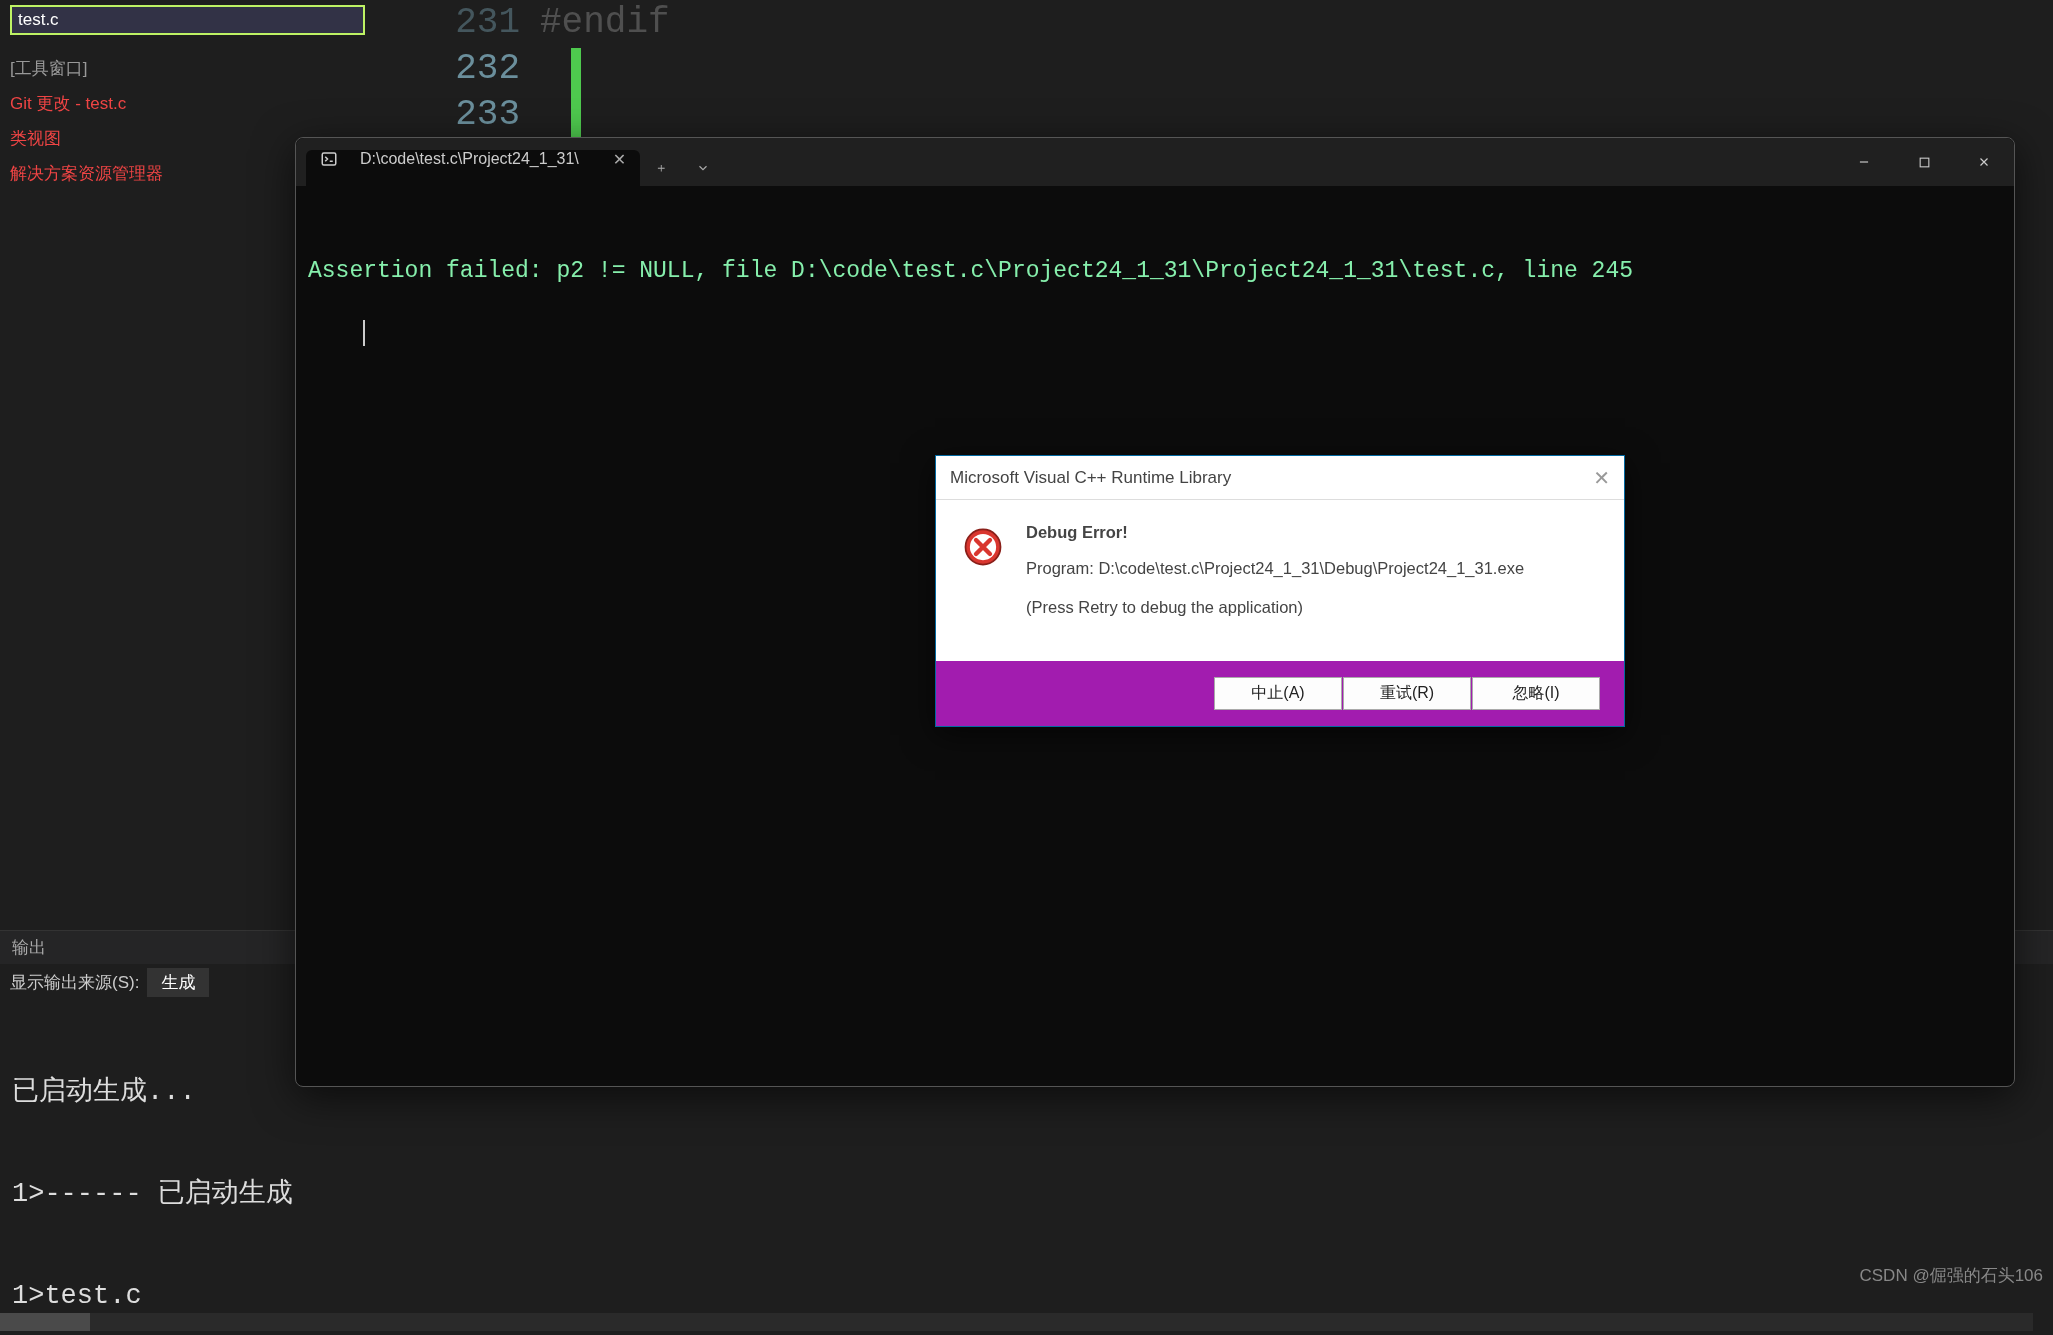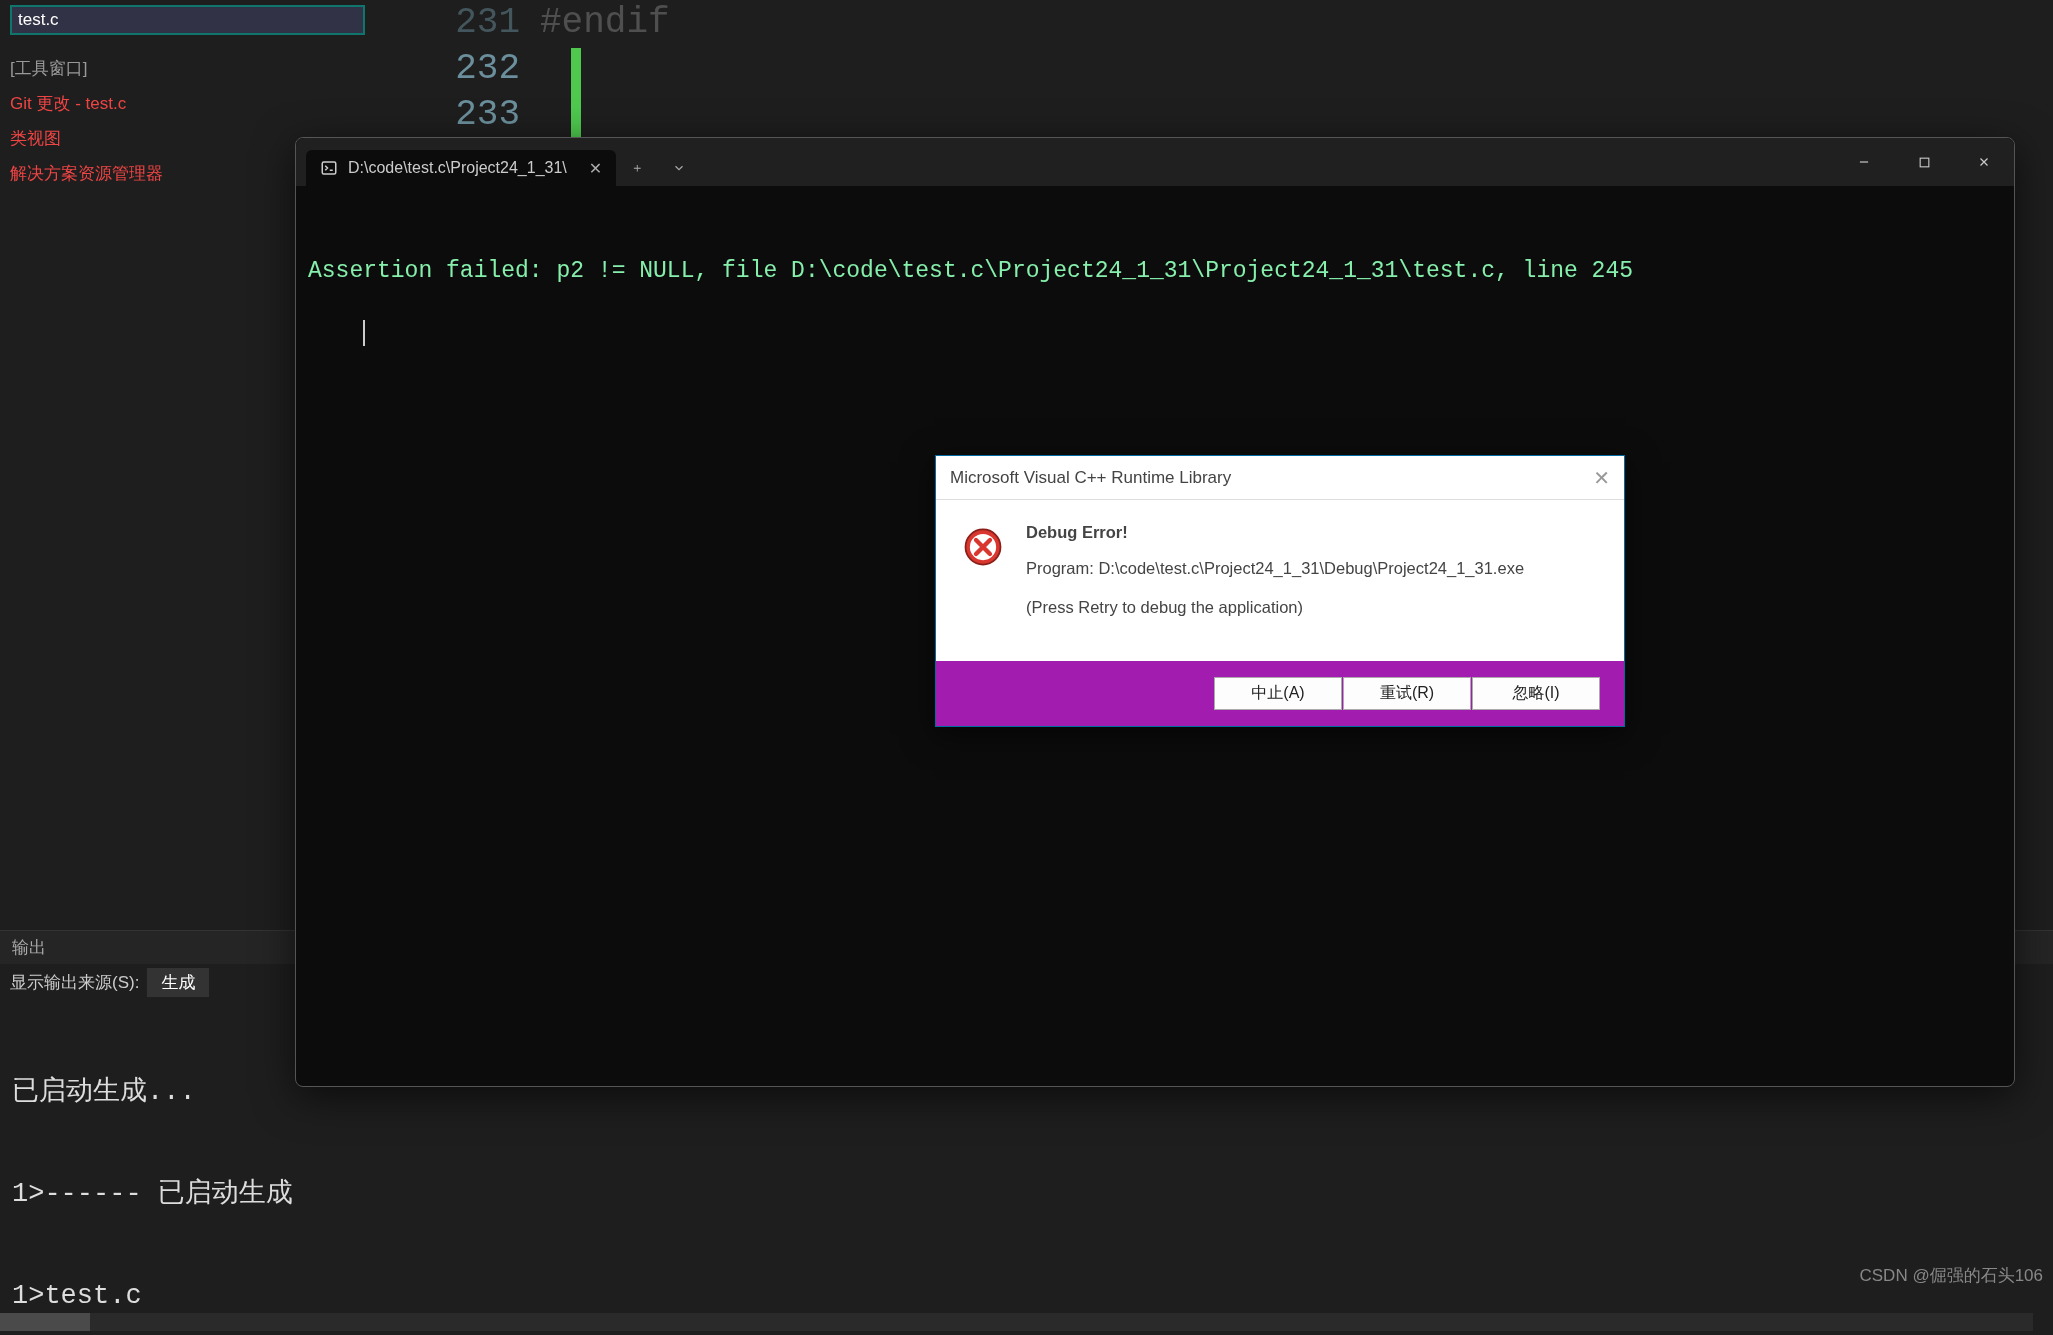--- a/index.html
+++ b/index.html
@@ -18,21 +18,21 @@
     
     .sidebar {
       position: absolute;
       left: 0; top: 0;
       width: 370px;
       height: 930px;
       background: #1e1e1e;
       padding: 5px 10px;
     }
     .sidebar .selected-file {
-      border: 2px solid #0f766e;
+      border: 2px solid #bef264;
       background: #323246;
       padding: 3px 6px;
       font-size: 17px;
       color: #fff;
       width: 355px;
     }
     .sidebar .section-hdr {
       color: #999;
       margin-top: 22px;
       font-size: 17px;
@@ -144,22 +144,21 @@
     }
     .term-titlebar {
       height: 48px;
       background: #202020;
       display: flex;
       align-items: center;
       border-radius: 8px 8px 0 0;
     }
     .term-tab {
       display: flex;
-      align-items: center;
-      gap: 10px;
+      gap: 22px;
       background: #0c0c0c;
       height: 36px;
       margin-left: 10px;
       margin-top: 12px;
       padding: 0 14px;
       border-radius: 6px 6px 0 0;
       color: #ccc;
       font-size: 16px;
     }
     .term-tab svg { width: 18px; height: 18px; }

